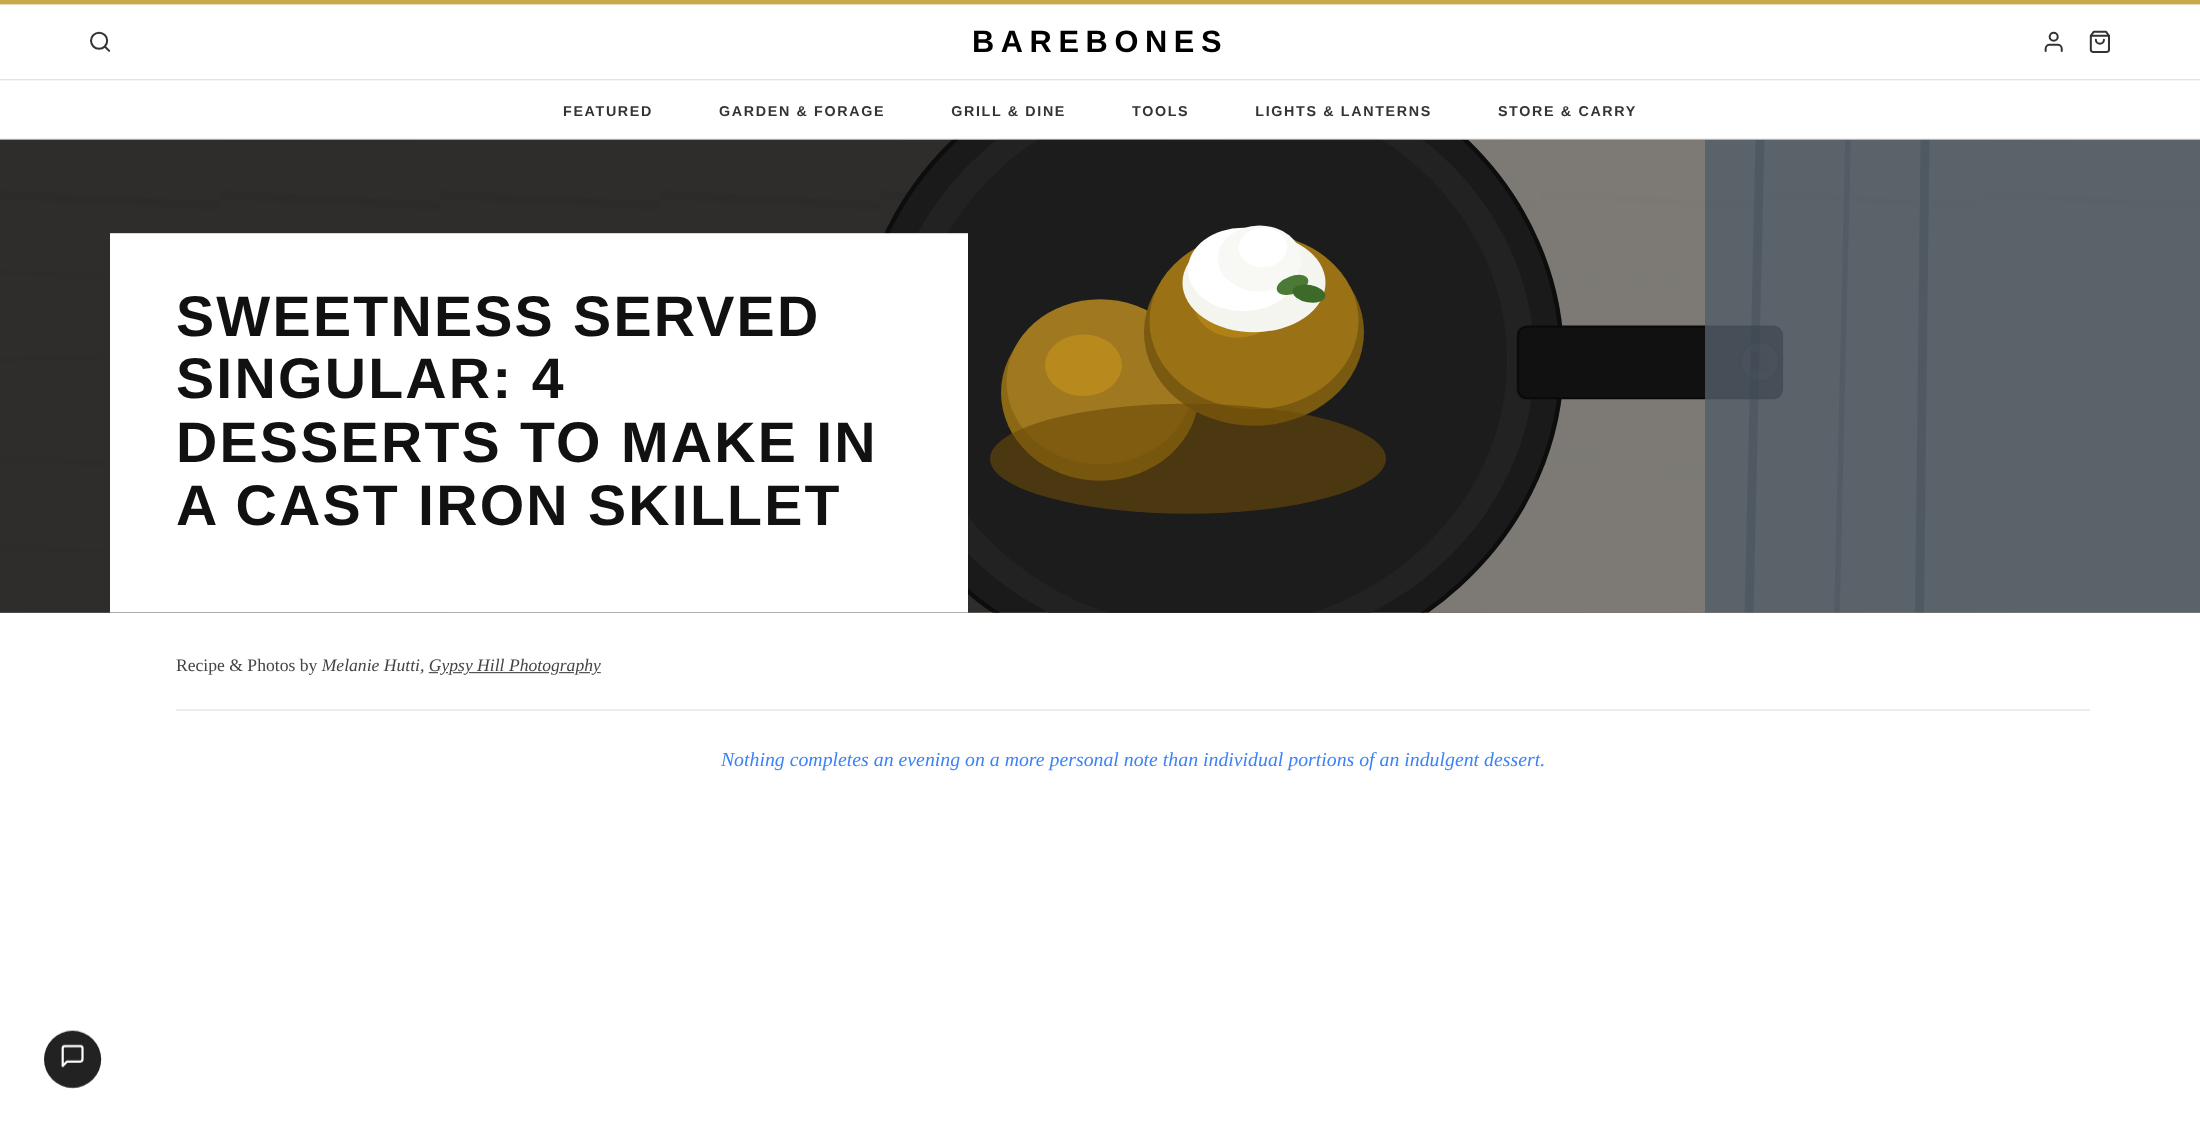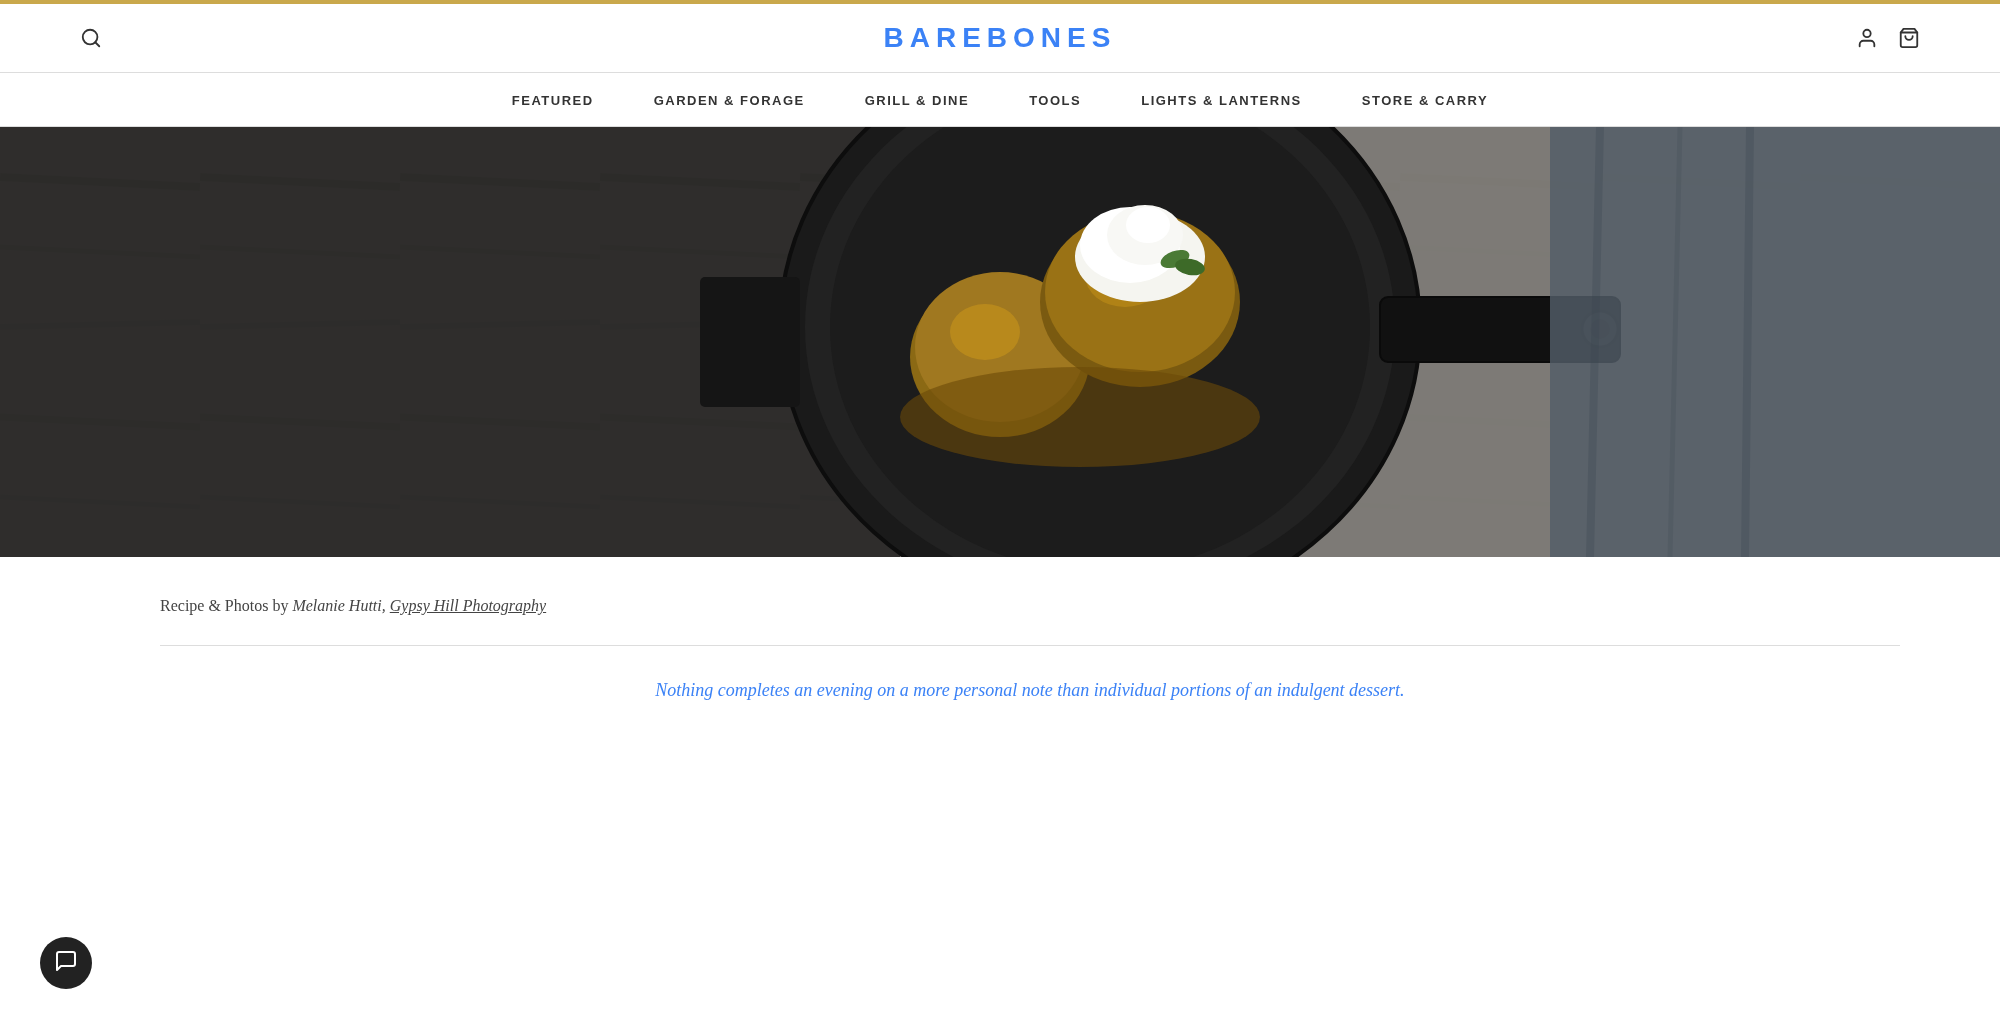--- a/index.html
+++ b/index.html
@@ -20,21 +20,21 @@
       padding: 18px 80px;
       border-bottom: 1px solid #ddd;
     }
     .header-logo {
       font-family: 'Arial', sans-serif;
       font-size: 28px;
       font-weight: 700;
       letter-spacing: 6px;
       text-align: center;
       flex: 1;
-      color: #3b82f6;
+      color: #000000;
     }
     .header-left, .header-right {
       display: flex;
       align-items: center;
       gap: 20px;
       min-width: 80px;
     }
     .header-right { justify-content: flex-end; }
     .icon-btn {
       background: none;
@@ -264,20 +264,23 @@
     <rect x="1550" y="0" width="450" height="430" fill="#5a6570" opacity="0.7"></rect>
     <rect x="1550" y="0" width="450" height="430" fill="#4a5560" opacity="0.4"></rect>
 
     <line x1="1600" y1="0" x2="1590" y2="430" stroke="#3a4550" stroke-width="8" opacity="0.3"></line>
     <line x1="1680" y1="0" x2="1670" y2="430" stroke="#3a4550" stroke-width="5" opacity="0.2"></line>
     <line x1="1750" y1="0" x2="1745" y2="430" stroke="#3a4550" stroke-width="8" opacity="0.3"></line>
 
     <rect x="700" y="150" width="100" height="130" rx="5" fill="#151515"></rect>
   </svg>
 
+  <div class="article-card">
+    <h1 class="article-title">SWEETNESS SERVED SINGULAR: 4 DESSERTS TO MAKE IN A CAST IRON SKILLET</h1>
+  </div>
 </div>
 
 <div class="main-content">
 
   <div class="content-area" style="padding: 40px 100px 40px 160px;">
     <p class="article-byline">
       <span>Recipe &amp; Photos by </span><em style="font-style: italic;">Melanie Hutti,</em> <a href="#" style="font-style: italic;">Gypsy Hill Photography</a>
     </p>
     <hr class="article-divider">
     <p class="article-quote">Nothing completes an evening on a more personal note

